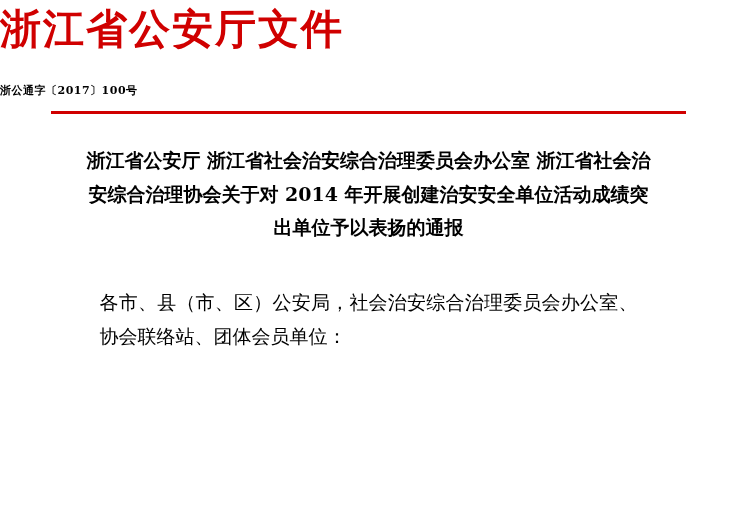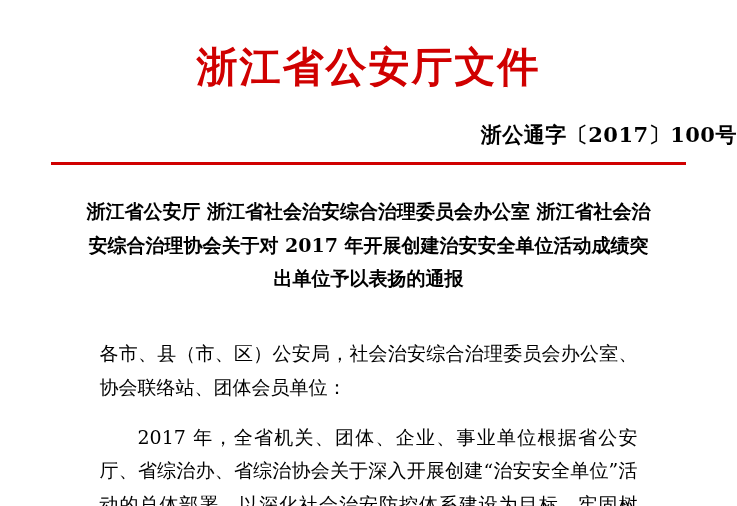--- a/index.html
+++ b/index.html
@@ -14,39 +14,37 @@
     overflow: hidden;
   }
   .page {
     position: relative;
     width: 737px;
     height: 506px;
     background: #ffffff;
     box-sizing: border-box;
   }
   .doc-header {
-    text-align: center;
-    padding-top: 14px;
-    margin-top: 28px;
+    padding-top: 4px;
   }
   .doc-title {
     color: #d00000;
     font-family: "DejaVu Serif", "Liberation Serif", serif;
     font-weight: bold;
     font-size: 41px;
     letter-spacing: 2px;
     line-height: 1.25;
     margin: 0;
   }
   .doc-number {
     margin-top: 28px;
-    text-align: right;
+    text-align: left;
     font-family: "DejaVu Serif", "Liberation Serif", serif;
     font-weight: bold;
-    font-size: 21px;
+    font-size: 11px;
     color: #000000;
     letter-spacing: 0.5px;
   }
   .red-rule {
     margin: 13px auto 0 auto;
     width: 635px;
     height: 3px;
     background: #d00000;
   }
   .doc-subject {
@@ -84,20 +82,19 @@
 <div class="page">
 
   <div class="doc-header">
     <h1 class="doc-title">浙江省公安厅文件</h1>
   </div>
 
   <div class="doc-number">浙公通字〔2017〕100号</div>
 
   <div class="red-rule"></div>
 
-  <div class="doc-subject">浙江省公安厅 浙江省社会治安综合治理委员会办公室 浙江省社会治安综合治理协会关于对 2017 年开展创建治安安全单位活动成绩突出单位予以表扬的通报</div>
+  <div class="doc-subject">浙江省公安厅 浙江省社会治安综合治理委员会办公室 浙江省社会治安综合治理协会关于对 2014 年开展创建治安安全单位活动成绩突出单位予以表扬的通报</div>
 
   <div class="doc-body clipped">
     <p>各市、县（市、区）公安局，社会治安综合治理委员会办公室、协会联络站、团体会员单位：</p>
-    <p class="indent">2017 年，全省机关、团体、企业、事业单位根据省公安厅、省综治办、省综治协会关于深入开展创建“治安安全单位”活动的总体部署，以深化社会治安防控体系建设为目标，牢固树立“防控优先”的工作理念，不断完善人防、物防、</p>
   </div>
 
 </div>
 
 </body></html>

